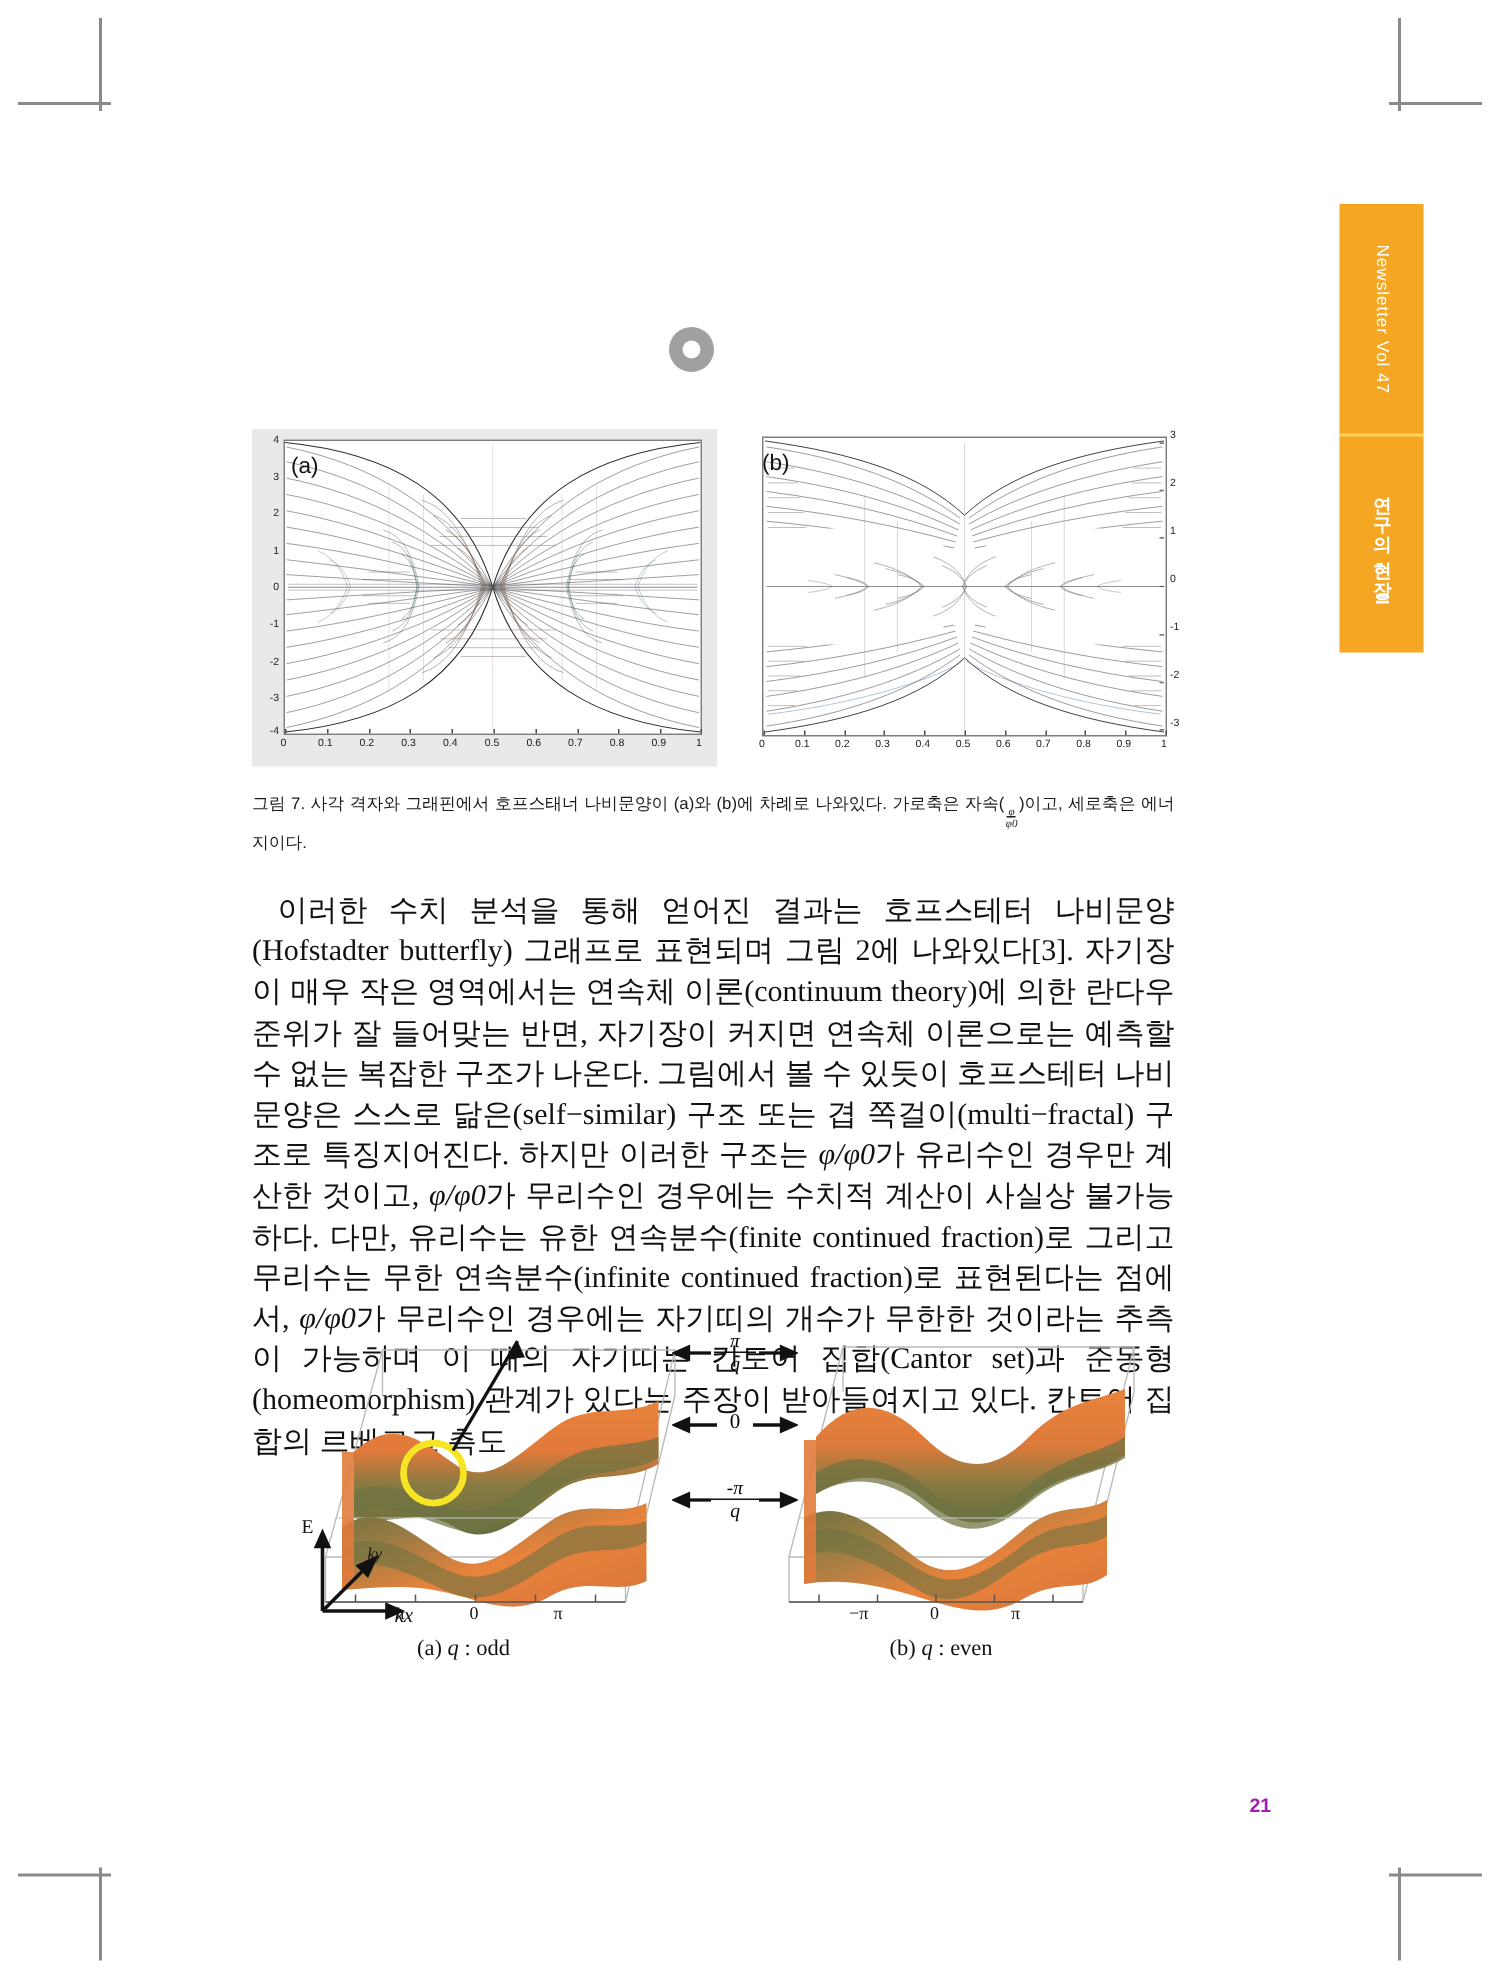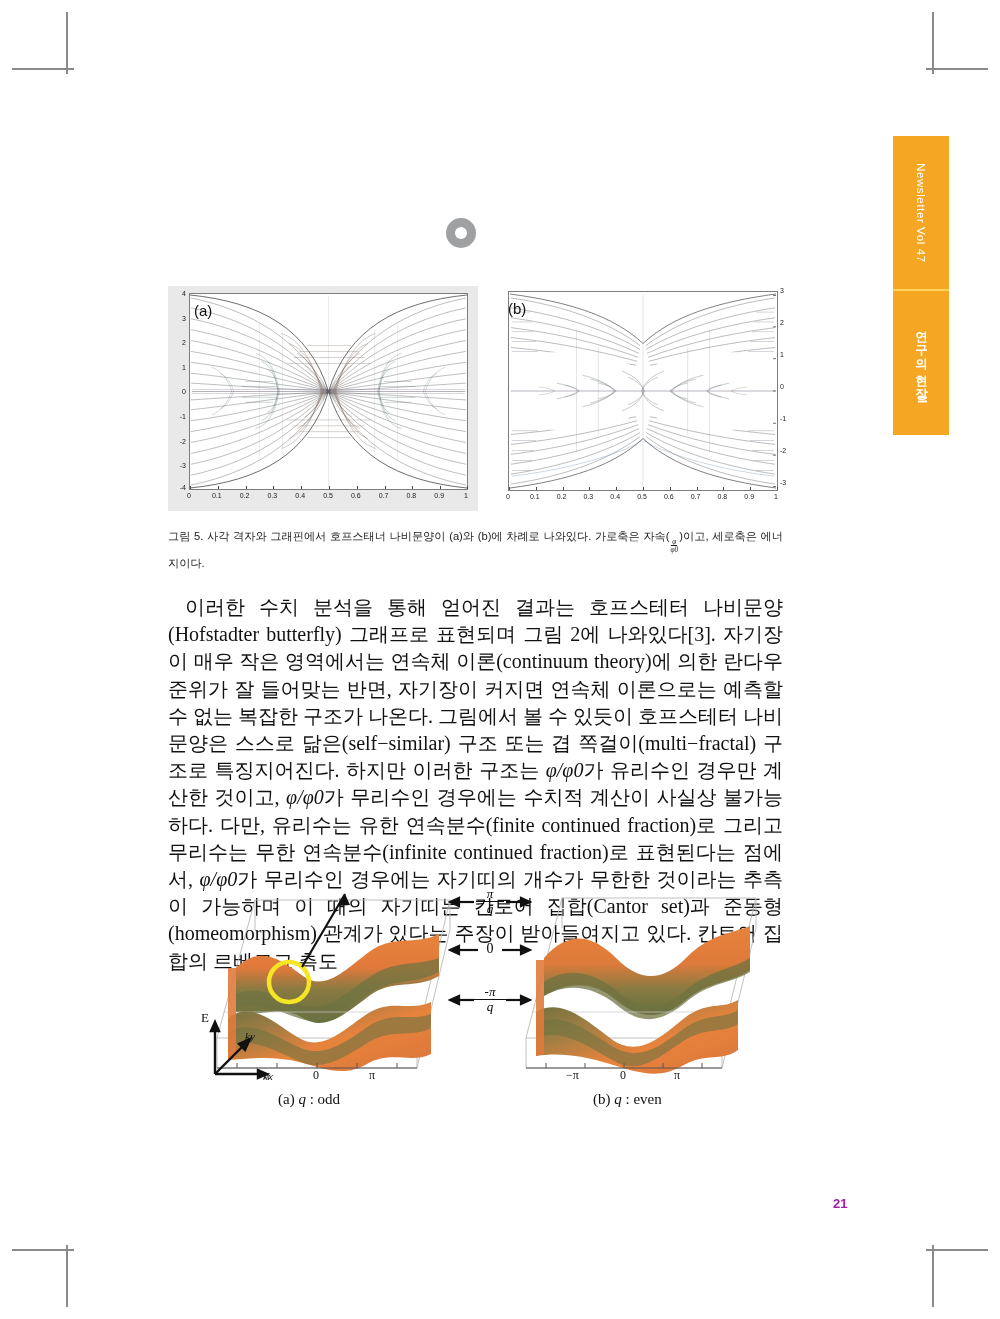--- a/index.html
+++ b/index.html
@@ -478,21 +478,21 @@
       <div class="tick-lab" style="left:294px;top:65px;width:16px;text-align:left;">1</div>
       <div class="tick-lab" style="left:294px;top:97px;width:16px;text-align:left;">0</div>
       <div class="tick-lab" style="left:294px;top:129px;width:16px;text-align:left;">-1</div>
       <div class="tick-lab" style="left:294px;top:161px;width:16px;text-align:left;">-2</div>
       <div class="tick-lab" style="left:294px;top:193px;width:16px;text-align:left;">-3</div>
 
       <div class="pnl-label pb-label">(b)</div>
     </div>
   </div>
 
-  <div class="cap cap2"><span>그림 5. 사각 격자와 그래핀에서 호프스태너 나비문양이 (a)와 (b)에 차례로 나와있다. 가로축은 자속(</span><span class="frac-inline">
+  <div class="cap cap2"><span>그림 7. 사각 격자와 그래핀에서 호프스태너 나비문양이 (a)와 (b)에 차례로 나와있다. 가로축은 자속(</span><span class="frac-inline">
         <span class="num">φ</span>
         <span class="den">φ0</span>
       </span><span>)이고, 세로축은 에너지이다.</span></div>
 
   <div class="body">
     <span class="ind"></span><span>이러한 수치 분석을 통해 얻어진 결과는 호프스테터 나비문양(Hofstadter butterfly) 그래프로 표현되며 그림 2에 나와있다[3]. 자기장이 매우 작은 영역에서는 연속체 이론(continuum theory)에 의한 란다우 준위가 잘 들어맞는 반면, 자기장이 커지면 연속체 이론으로는 예측할 수 없는 복잡한 구조가 나온다. 그림에서 볼 수 있듯이 호프스테터 나비문양은 스스로 닮은(self−similar) 구조 또는 겹 쪽걸이(multi−fractal) 구조로 특징지어진다. 하지만 이러한 구조는 </span><span class="math">φ/φ0</span><span>가 유리수인 경우만 계산한 것이고, </span><span class="math">φ/φ0</span><span>가 무리수인 경우에는 수치적 계산이 사실상 불가능하다. 다만, 유리수는 유한 연속분수(finite continued fraction)로 그리고 무리수는 무한 연속분수(infinite continued fraction)로 표현된다는 점에서, </span><span class="math">φ/φ0</span><span>가 무리수인 경우에는 자기띠의 개수가 무한한 것이라는 추측이 가능하며 이 때의 자기띠는 칸토어 집합(Cantor set)과 준동형(homeomorphism) 관계가 있다는 주장이 받아들여지고 있다. 칸토어 집합의 르베르그 측도</span>
   </div>
 
   <div class="fig3">
 
@@ -584,21 +584,21 @@
             <line x1="10" y1="62" x2="10" y2="16"></line>
             <polygon points="10,10 6,19 14,19"></polygon>
             <line x1="10" y1="62" x2="56" y2="62"></line>
             <polygon points="62,62 53,58 53,66"></polygon>
             <line x1="10" y1="62" x2="40" y2="32"></line>
             <polygon points="45,27 34,32 40,38"></polygon>
           </g>
         </svg>
         <div class="axnum" style="left:-4px;top:-2px;font-size:13px;">E</div>
         <div class="axnum" style="left:40px;top:18px;font-style:italic;font-size:11px;">ky</div>
-        <div class="axnum" style="left:58px;top:58px;font-style:italic;font-size:11px;">kx</div>
+        <div class="axnum" style="left:58px;top:58px;font-style:italic;font-size:14px;">kx</div>
       </div>
     </div>
 
     <div class="mid-labels">
       <svg viewBox="0 0 84 150" width="84" height="150">
         <g stroke="#111" stroke-width="2.2" fill="#111">
           <line x1="26" y1="20" x2="8" y2="20"></line>
             <polygon points="2,20 11,16 11,24"></polygon>
           <line x1="58" y1="20" x2="76" y2="20"></line>
             <polygon points="82,20 73,16 73,24"></polygon>

